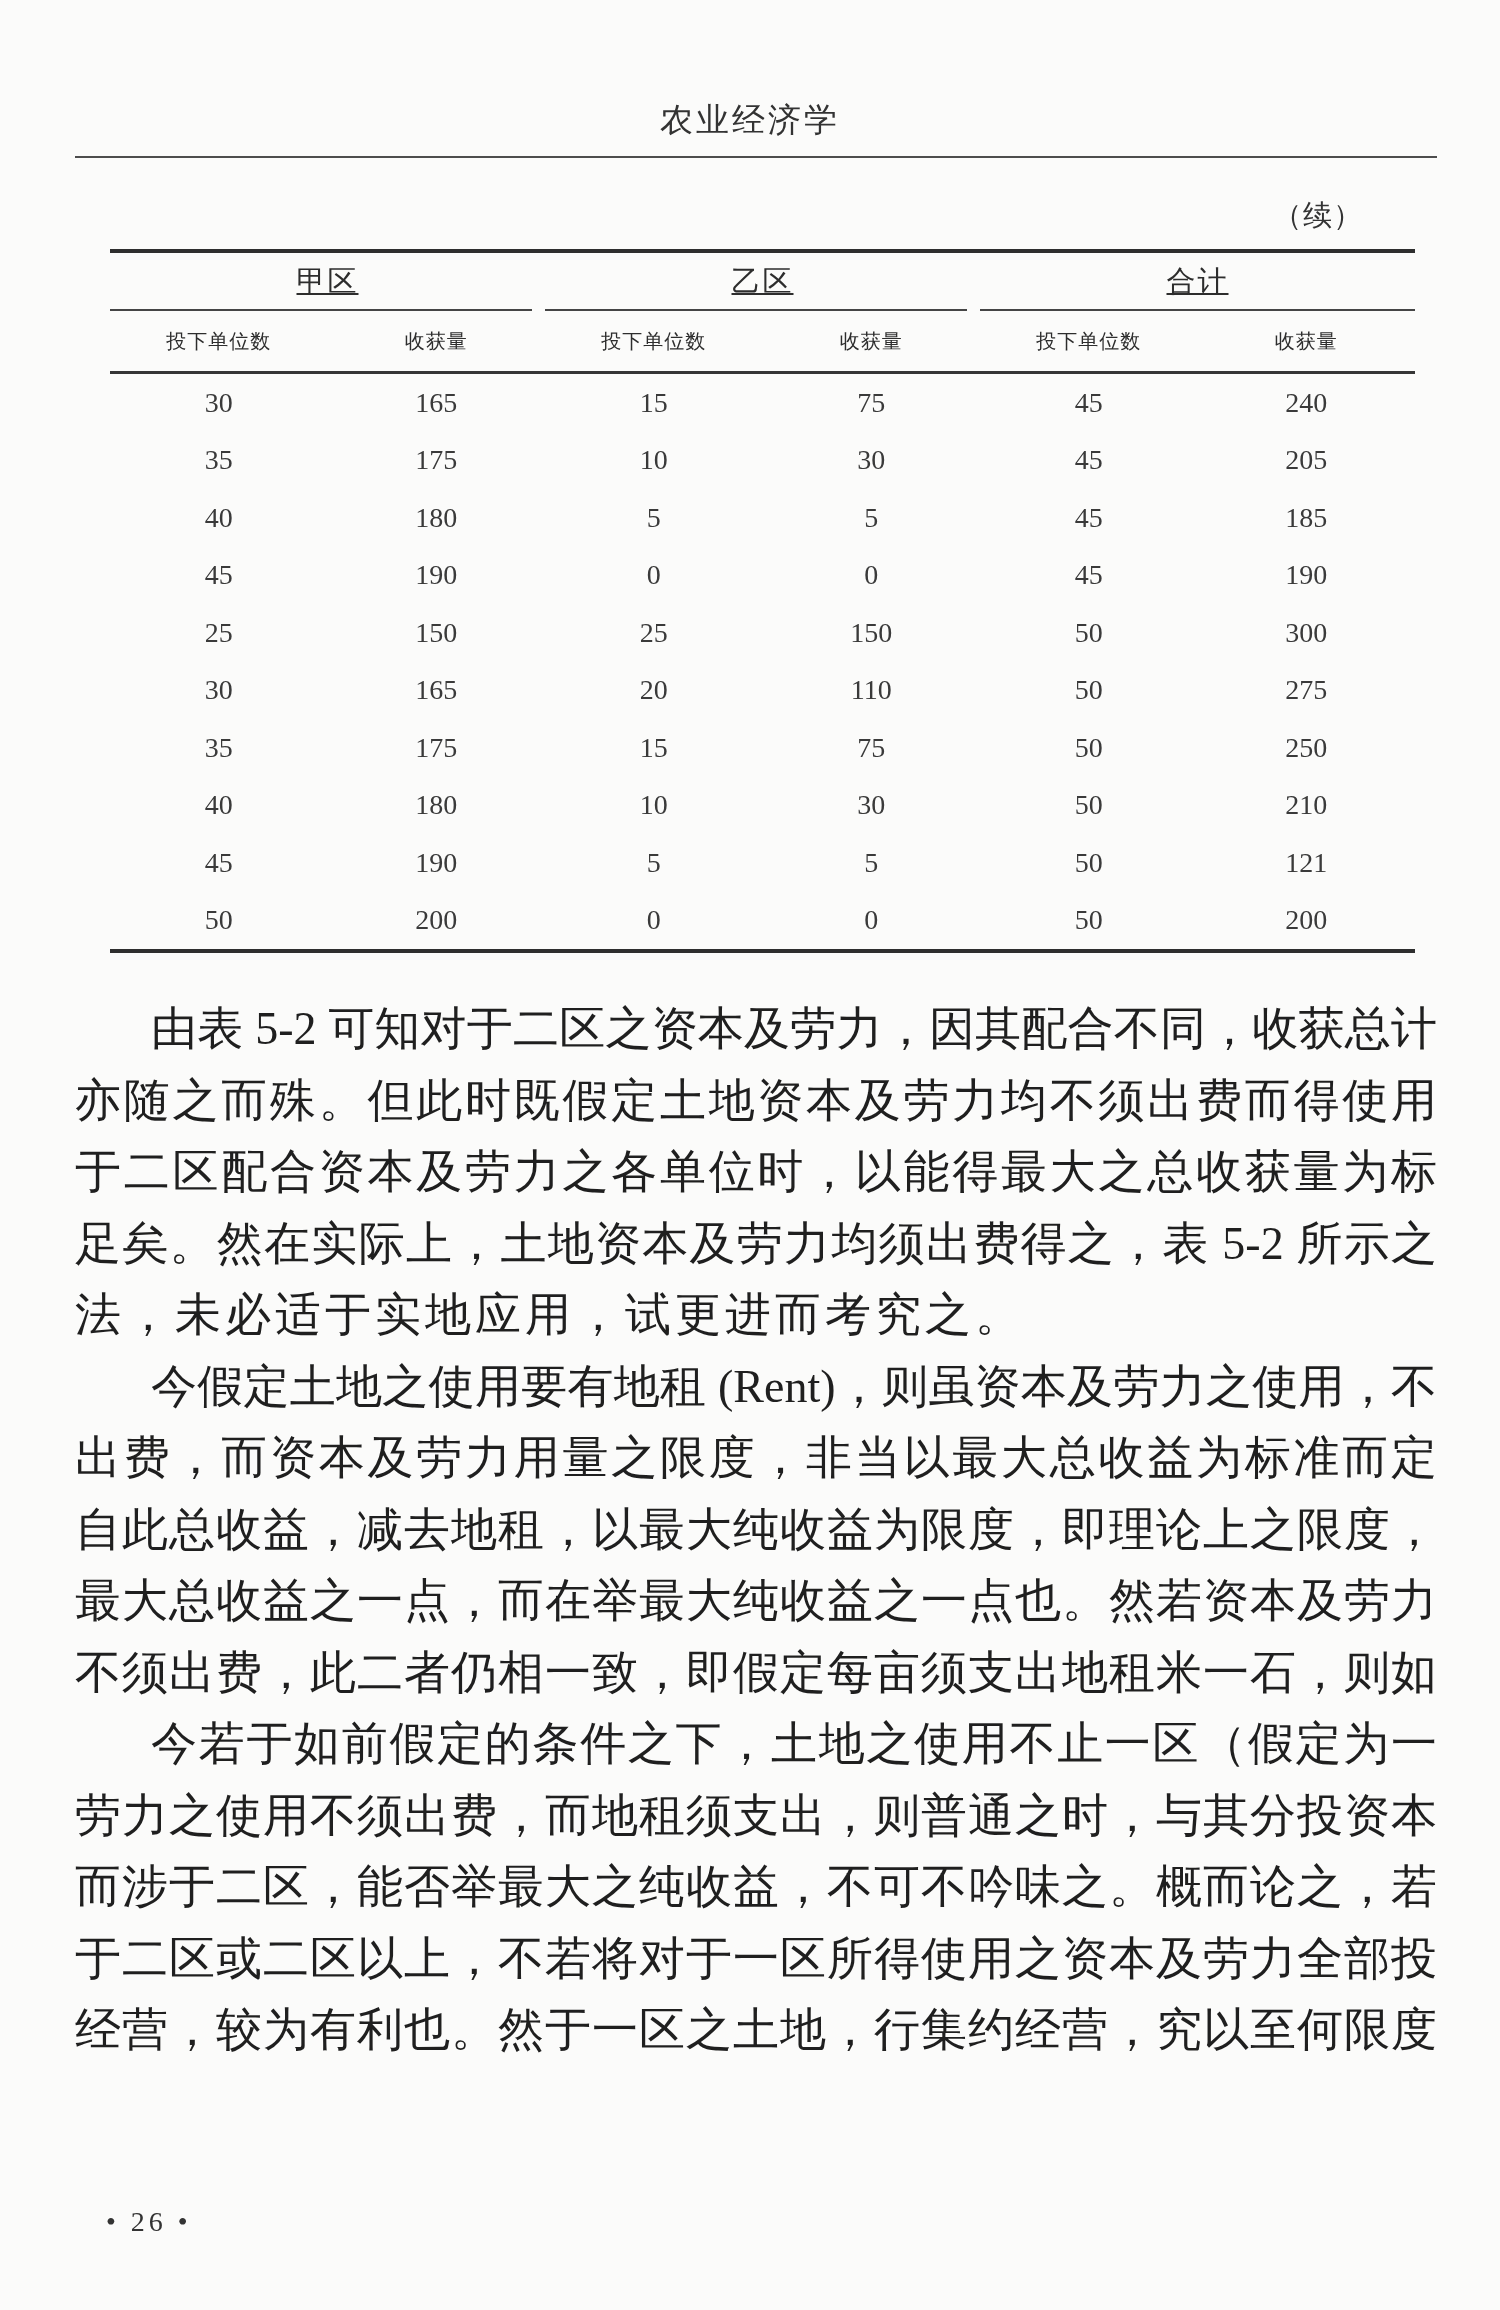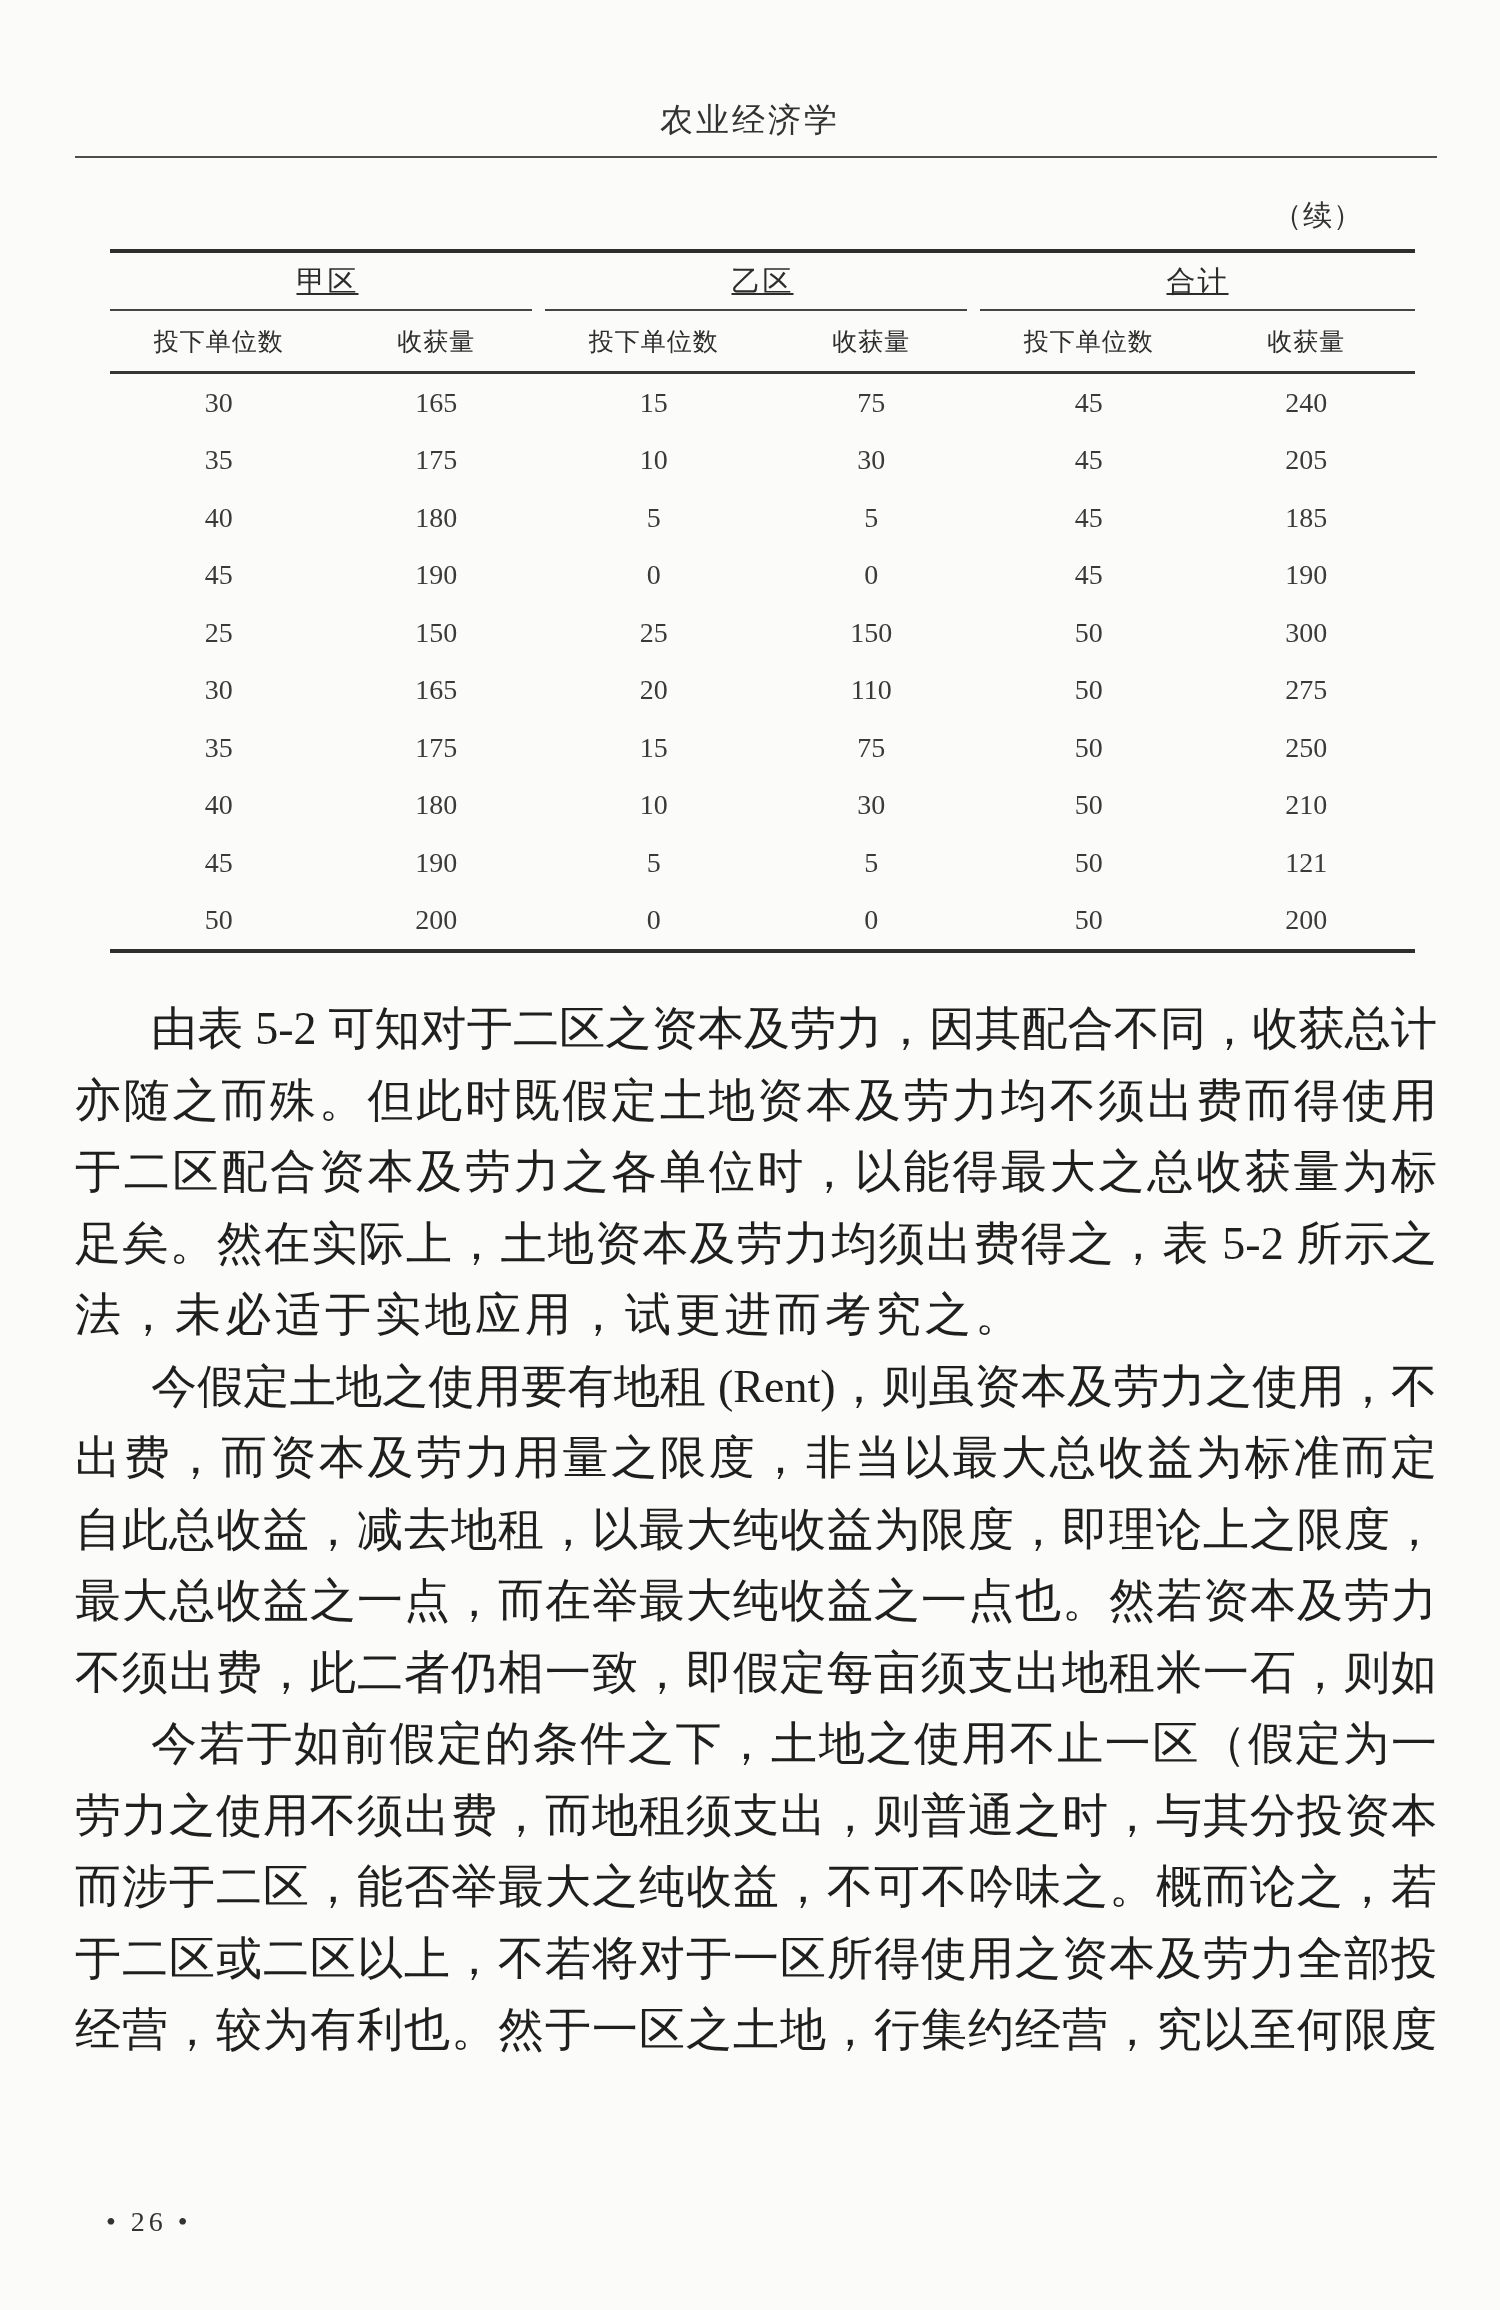--- a/index.html
+++ b/index.html
@@ -37,21 +37,21 @@
     font-size:29px;letter-spacing:2px;color:#2d2d2d;text-decoration:underline;
   }
   .grp::after{
     content:"";position:absolute;bottom:0;left:0;right:13px;
     height:2px;background:#454545;
   }
   .grp:last-child::after{right:0;}
   .subrow{display:flex;height:60px;border-bottom:3px solid #363636;}
   .scell{
     flex:1;display:flex;align-items:center;justify-content:center;
-    font-size:25px;letter-spacing:1px;color:#2d2d2d;
+    font-size:20px;letter-spacing:1px;color:#2d2d2d;
   }
   .trow{display:flex;height:57.5px;}
   .tcell{
     flex:1;display:flex;align-items:center;justify-content:center;
     font-size:28px;color:#3a3a3a;
   }
   
   .body-text{
     position:absolute;left:75px;top:993px;width:1362px;
     font-size:46px;color:#1f1f1f;

